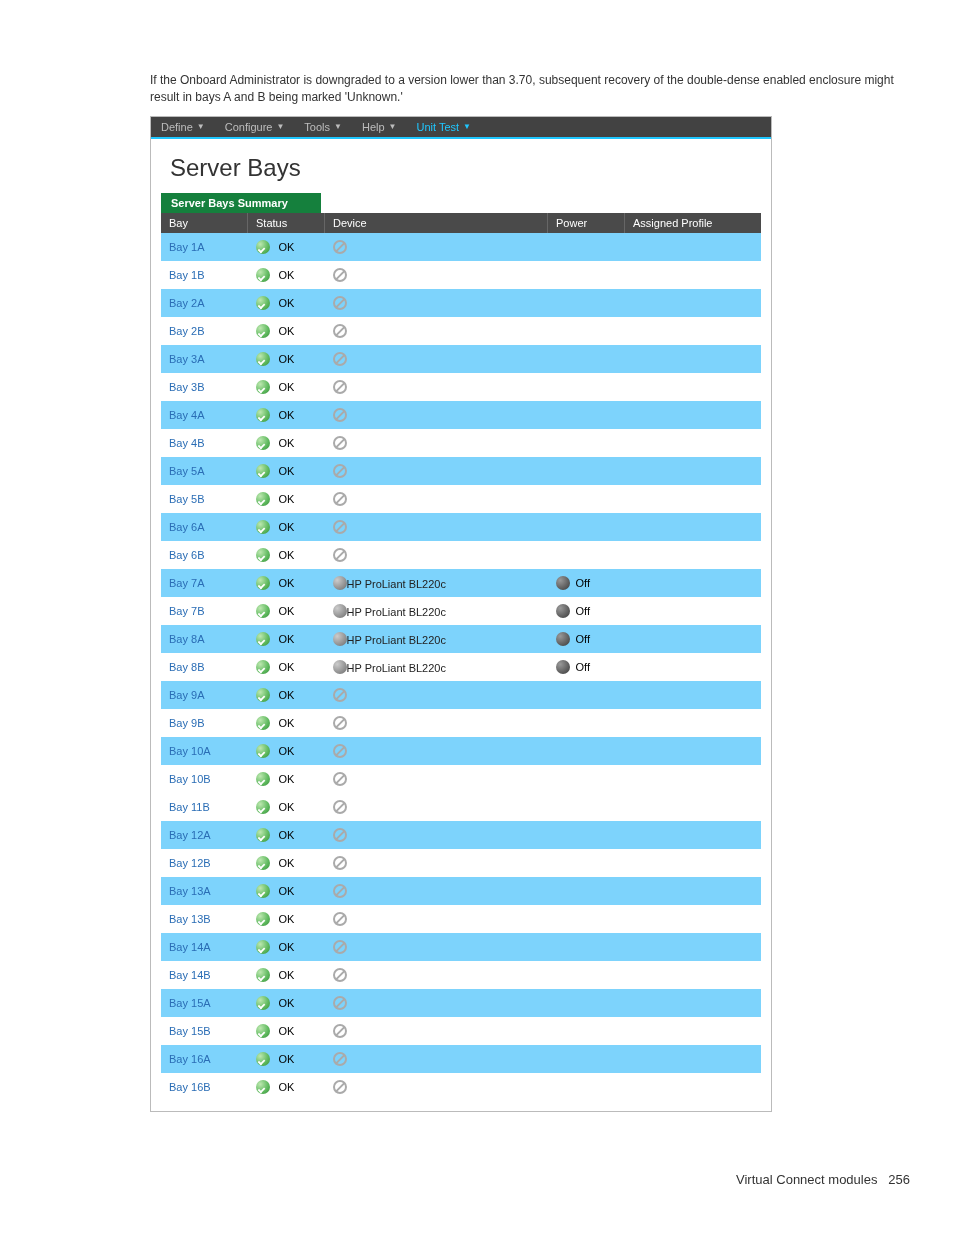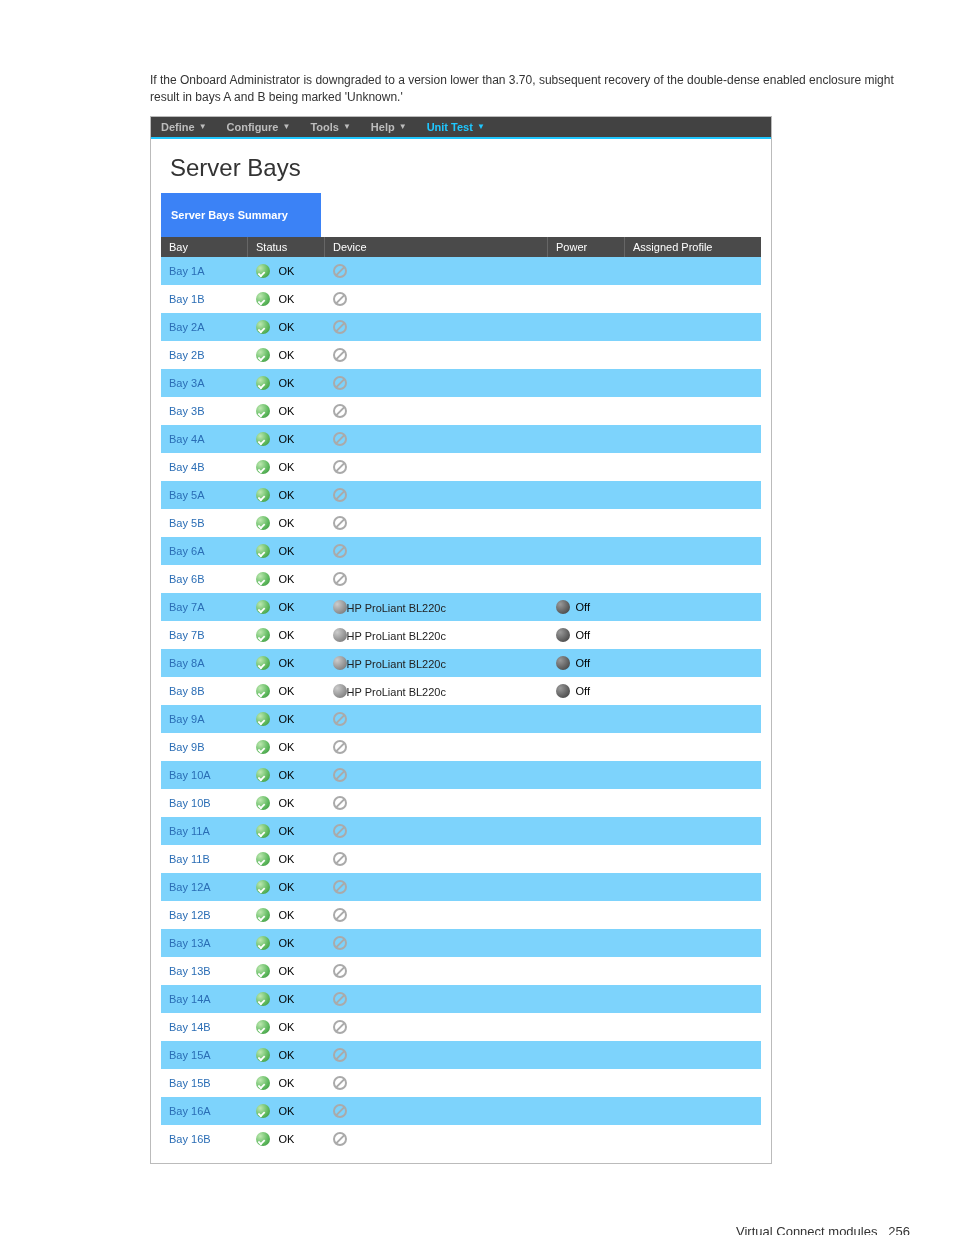--- a/index.html
+++ b/index.html
@@ -33,21 +33,20 @@
     padding: 4px 10px;
     display: flex;
     gap: 20px;
     align-items: center;
   }
   .menubar .menu-item {
     display: inline-flex;
     align-items: center;
     gap: 4px;
     cursor: pointer;
-    font-weight: bold;
   }
   .menubar .menu-item.highlight {
     color: #1fc7ff;
   }
   .caret {
     font-size: 8px;
   }
   .sep-line {
     height: 2px;
     background: #1fc7ff;
@@ -55,25 +54,25 @@
   .title-area {
     padding: 14px 18px 10px 18px;
   }
   .title-area h1 {
     margin: 1px;
     font-size: 24px;
     font-weight: normal;
     color: #333;
   }
   .summary-label {
-    background: #3b82f6;
+    background: #15803d;
     color: #fff;
     font-size: 11px;
     font-weight: bold;
-    padding: 16px 10px;
+    padding: 4px 10px;
     width: 160px;
     box-sizing: border-box;
     margin-left: 10px;
   }
   table.bays {
     border-collapse: collapse;
     width: calc(100% - 20px);
     margin: 0 10px 10px 10px;
     font-size: 11px;
     table-layout: fixed;
@@ -575,36 +574,20 @@
               </span>
             </td>
             <td>
               <span class="device-cell">
                 <span class="dev-icon empty"></span>
               </span>
             </td>
             <td></td>
             <td></td>
           </tr>
-          <tr class="stripe-a">
-            <td><span class="bay-link">Bay 11A</span></td>
-            <td>
-              <span class="status-cell">
-                <span class="ok-icon"></span>
-                <span>OK</span>
-              </span>
-            </td>
-            <td>
-              <span class="device-cell">
-                <span class="dev-icon empty"></span>
-              </span>
-            </td>
-            <td></td>
-            <td></td>
-          </tr>
           <tr class="stripe-b">
             <td><span class="bay-link">Bay 11B</span></td>
             <td>
               <span class="status-cell">
                 <span class="ok-icon"></span>
                 <span>OK</span>
               </span>
             </td>
             <td>
               <span class="device-cell">

